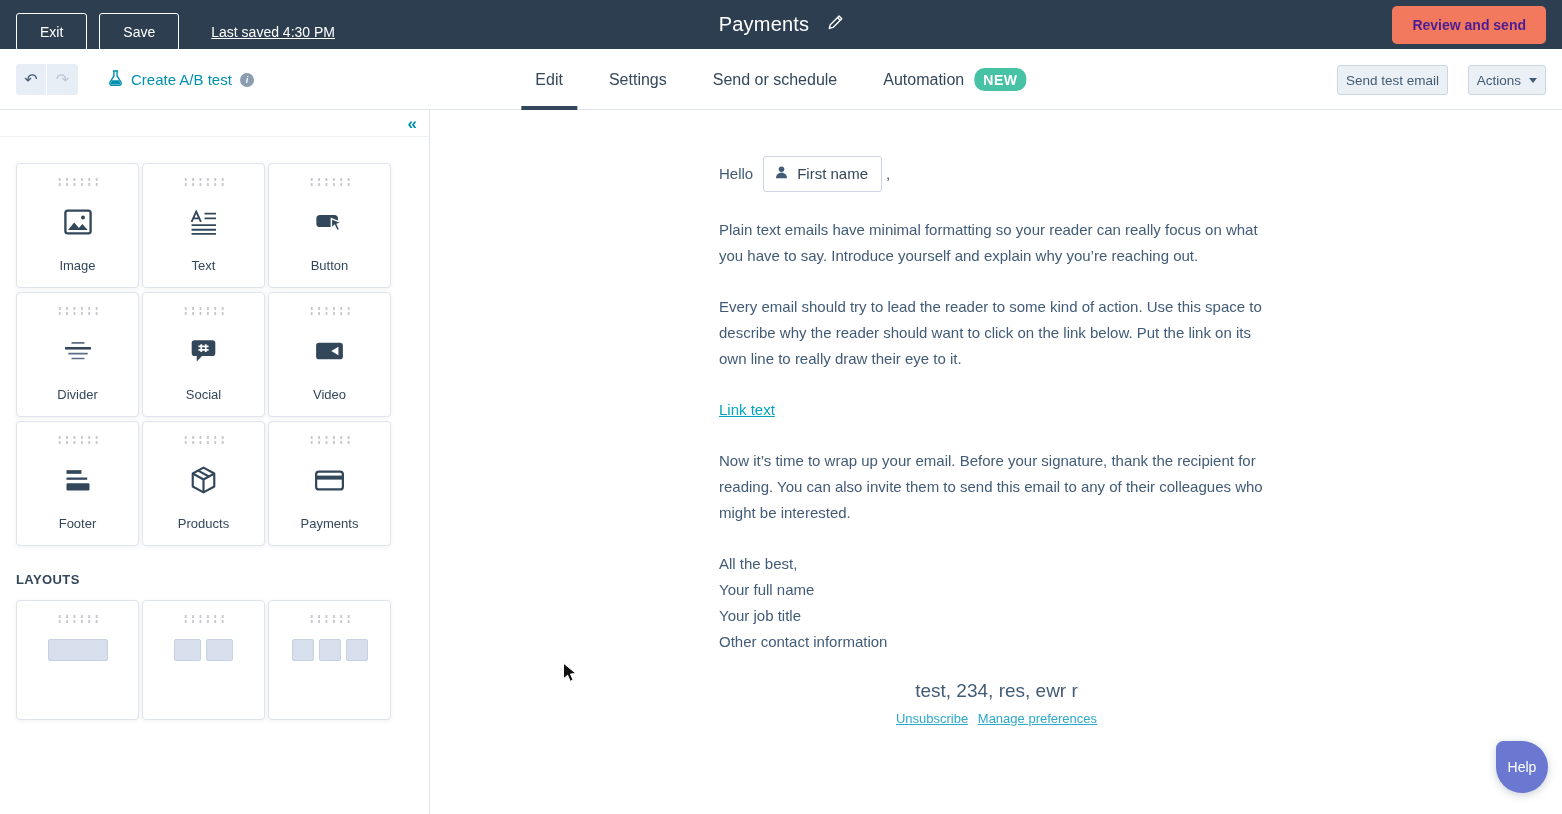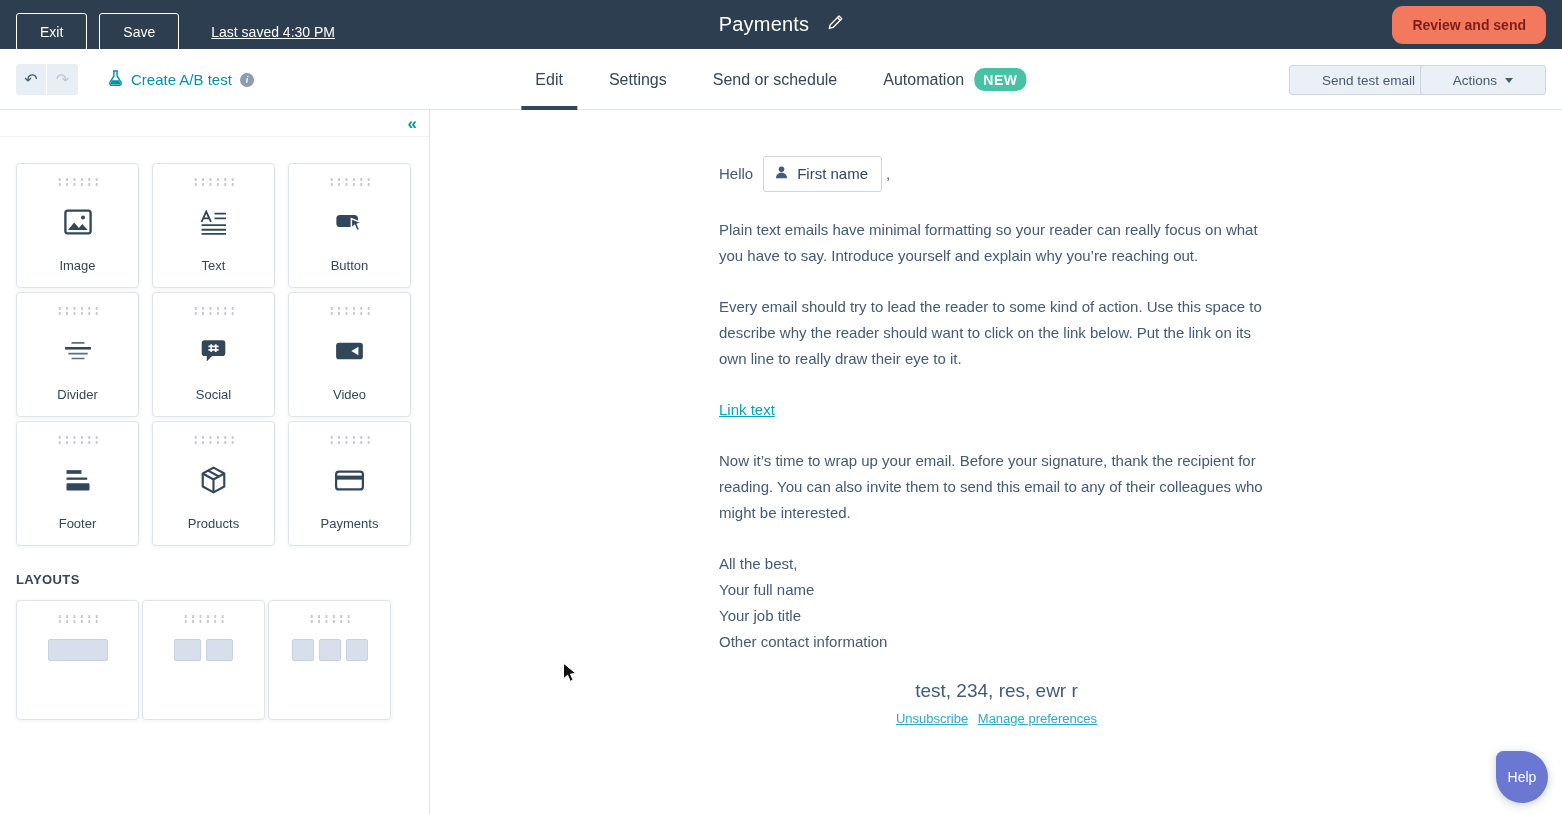--- a/index.html
+++ b/index.html
@@ -25,21 +25,21 @@
   .last-saved {
     margin-left:32px; color:#ffffff; font-size:14px; text-decoration:underline; cursor:pointer;
   }
   .title-wrap {
     position:absolute; left:50%; top:0; height:49px; transform:translateX(-50%);
     display:flex; align-items:center; gap:17px;
   }
   .email-title { color:#ffffff; font-size:20px; letter-spacing:.2px; }
   .btn-primary {
     position:absolute; right:16px; top:6px; height:38px; padding:0 20px;
-    background:#f2795d; border:none; border-radius:11px; color:#7f1d1d;
+    background:#f2795d; border:none; border-radius:5px; color:#4c1d95;
     font-size:14px; font-weight:600; font-family:inherit; cursor:pointer;
   }
 
   
   .toolbar {
     position:absolute; top:49px; left:0; right:0; height:61px;
     background:#ffffff; border-bottom:1px solid #dfe3eb;
   }
   .undo-redo {
     position:absolute; left:16px; top:15px; display:flex; border-radius:3px; overflow:hidden;
@@ -69,21 +69,21 @@
     font-size:16px; color:#33475b; font-weight:500; cursor:pointer; white-space:nowrap;
   }
   .tab--active::after {
     content:""; position:absolute; left:-14px; right:-14px; bottom:0; height:4px; background:#33475b;
   }
   .new-badge {
     margin-left:10px; background:#47c2a4; color:#ffffff; font-size:14px; font-weight:700;
     letter-spacing:.6px; padding:4px 9px 3px; border-radius:10px;
   }
   .btn-secondary {
-    position:absolute; top:16px; height:30px; padding:0 32px;
+    position:absolute; top:16px; height:30px; padding:0 8px;
     background:#eaf0f6; border:1px solid #cbd6e2; border-radius:3px;
     color:#425b76; font-size:13.5px; font-family:inherit; cursor:pointer;
     display:flex; align-items:center; gap:8px;
   }
   .btn-send-test { right:114px; }
   .btn-actions { right:16px; }
   .caret-down {
     width:0; height:0; border-left:4.5px solid transparent; border-right:4.5px solid transparent;
     border-top:5px solid #425b76;
   }
@@ -102,21 +102,21 @@
   .sidebar-tab {
     flex:1; display:flex; align-items:center; justify-content:center;
     font-size:15px; color:#33475b; cursor:pointer;
   }
   .sidebar-tab--active { background:#ffffff; font-weight:700; }
   .sidebar-tab--inactive {
     background:#f5f8fa; border-left:1px solid #dfe3eb; border-bottom:1px solid #dfe3eb;
   }
   .sidebar-body { padding:26px 16px 0; }
   .module-grid {
-    display:grid; grid-template-columns:repeat(3,123px); gap:4px 13px;
+    display:grid; grid-template-columns:repeat(3,123px); gap:4px 3px;
   }
   .module-card {
     width:123px; height:125px; background:#ffffff; border:1px solid #dfe3eb; border-radius:4px;
     box-shadow:0 1px 4px rgba(45,62,80,.07); display:flex; flex-direction:column;
     align-items:center; justify-content:space-between; padding:13px 0 14px; cursor:grab;
   }
   .drag-dots {
     width:44px; height:9px;
     background-image:radial-gradient(circle, #c9c6d0 1.15px, transparent 1.3px);
     background-size:7.4px 5px;
@@ -153,21 +153,21 @@
   .email-doc p { margin-top:25px; }
   .email-link { display:inline-block; margin-top:25px; color:#00a4bd; text-decoration:underline; cursor:pointer; }
   .signature { margin-top:25px; }
   .email-footer { position:absolute; top:570px; left:0; right:0; text-align:center; }
   .footer-line { font-size:19px; color:#425b76; }
   .footer-links { margin-top:9px; font-size:13px; }
   .footer-links a { color:#2da9cd; text-decoration:underline; cursor:pointer; margin:0 3px; }
 
   
   .help-bubble {
-    position:absolute; right:14px; bottom:11px; width:52px; height:52px;
+    position:absolute; right:14px; bottom:21px; width:52px; height:52px;
     background:#6a78d2; border-radius:8px 28px 28px 28px;
     display:flex; align-items:center; justify-content:center;
     color:#ffffff; font-size:14px; cursor:pointer; box-shadow:0 2px 8px rgba(45,62,80,.25);
   }
   .mouse-cursor { position:absolute; left:562px; top:662px; pointer-events:none; }
 </style>
 </head>
 <body>
 
 <header class="topbar">

